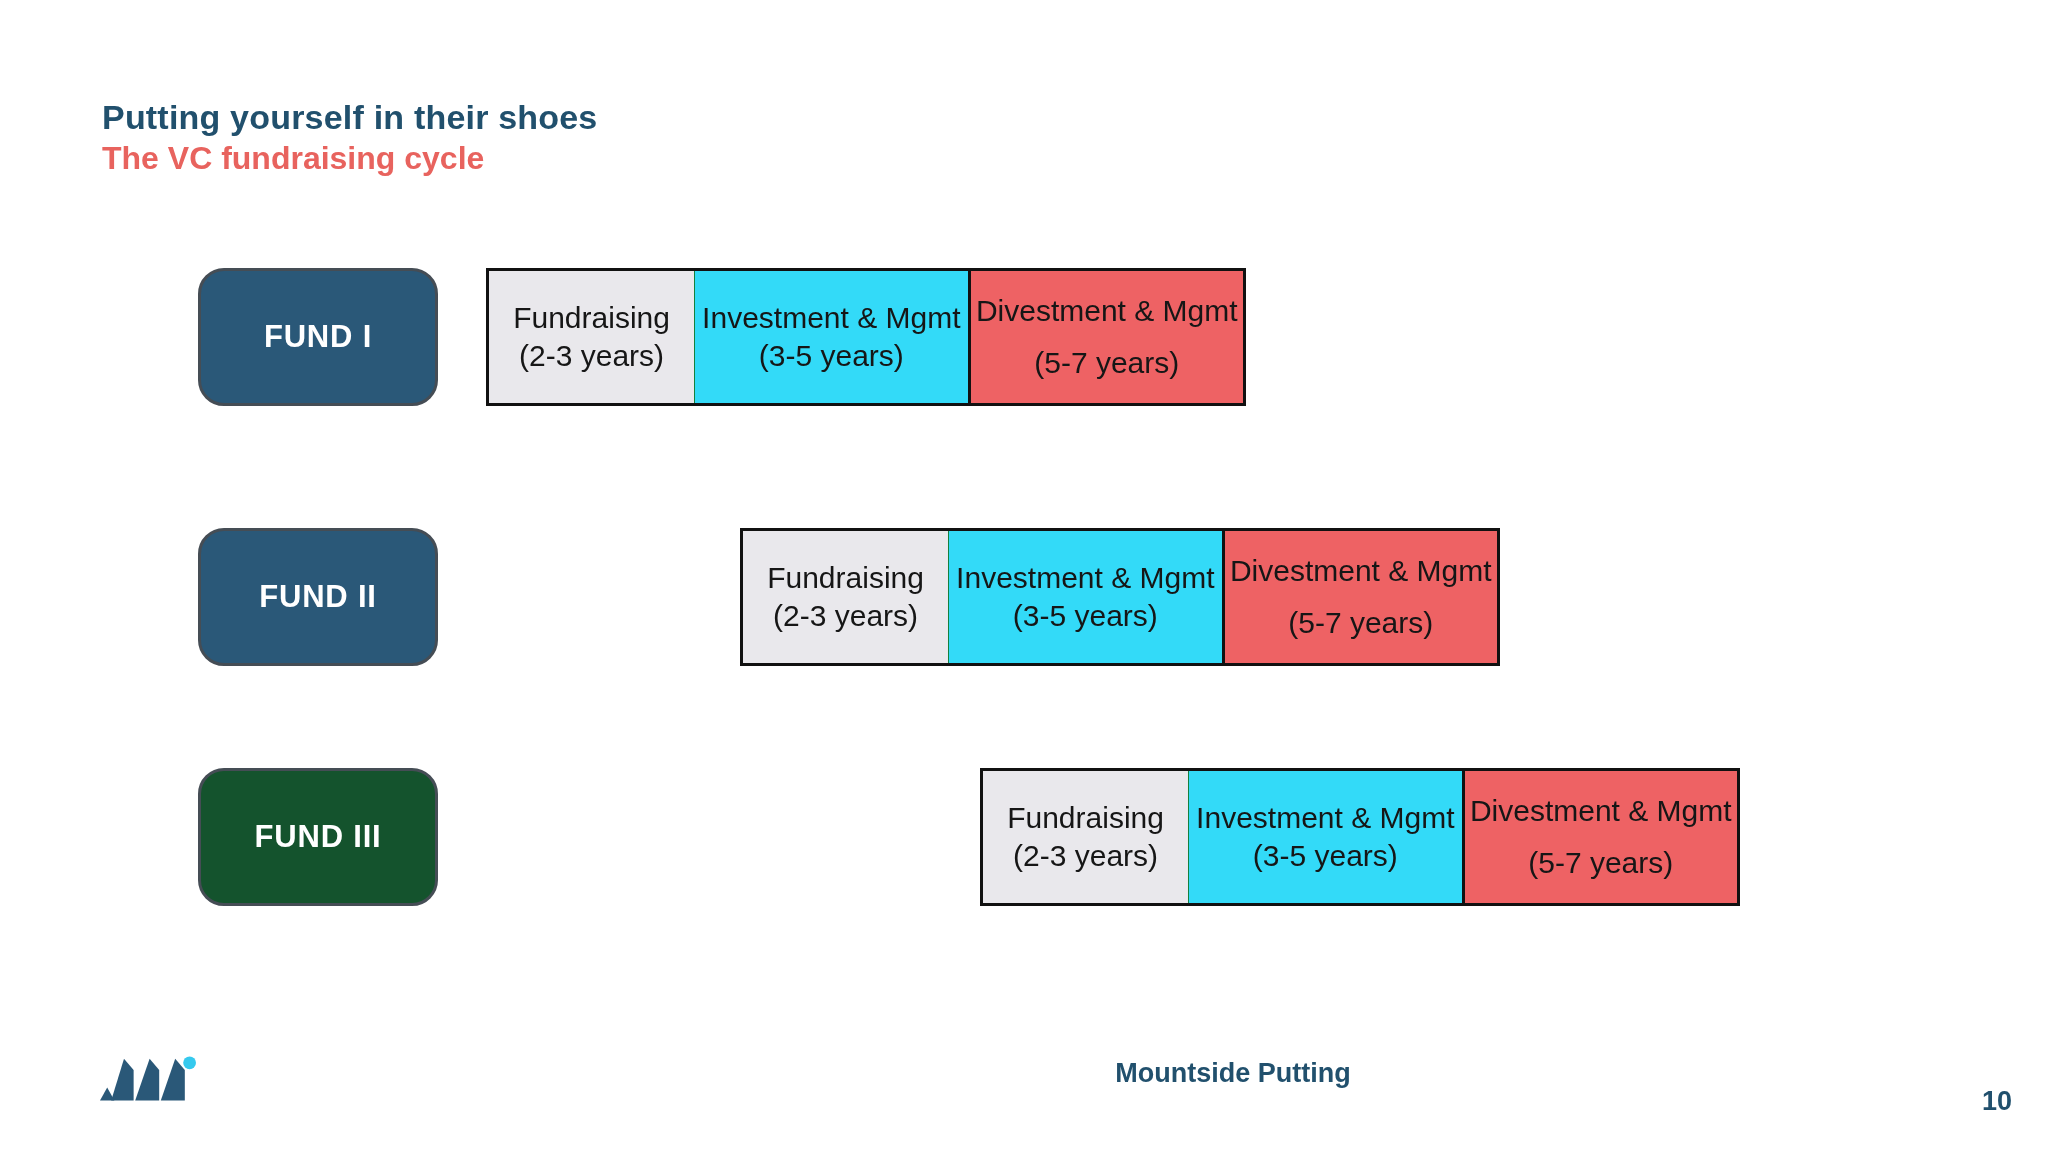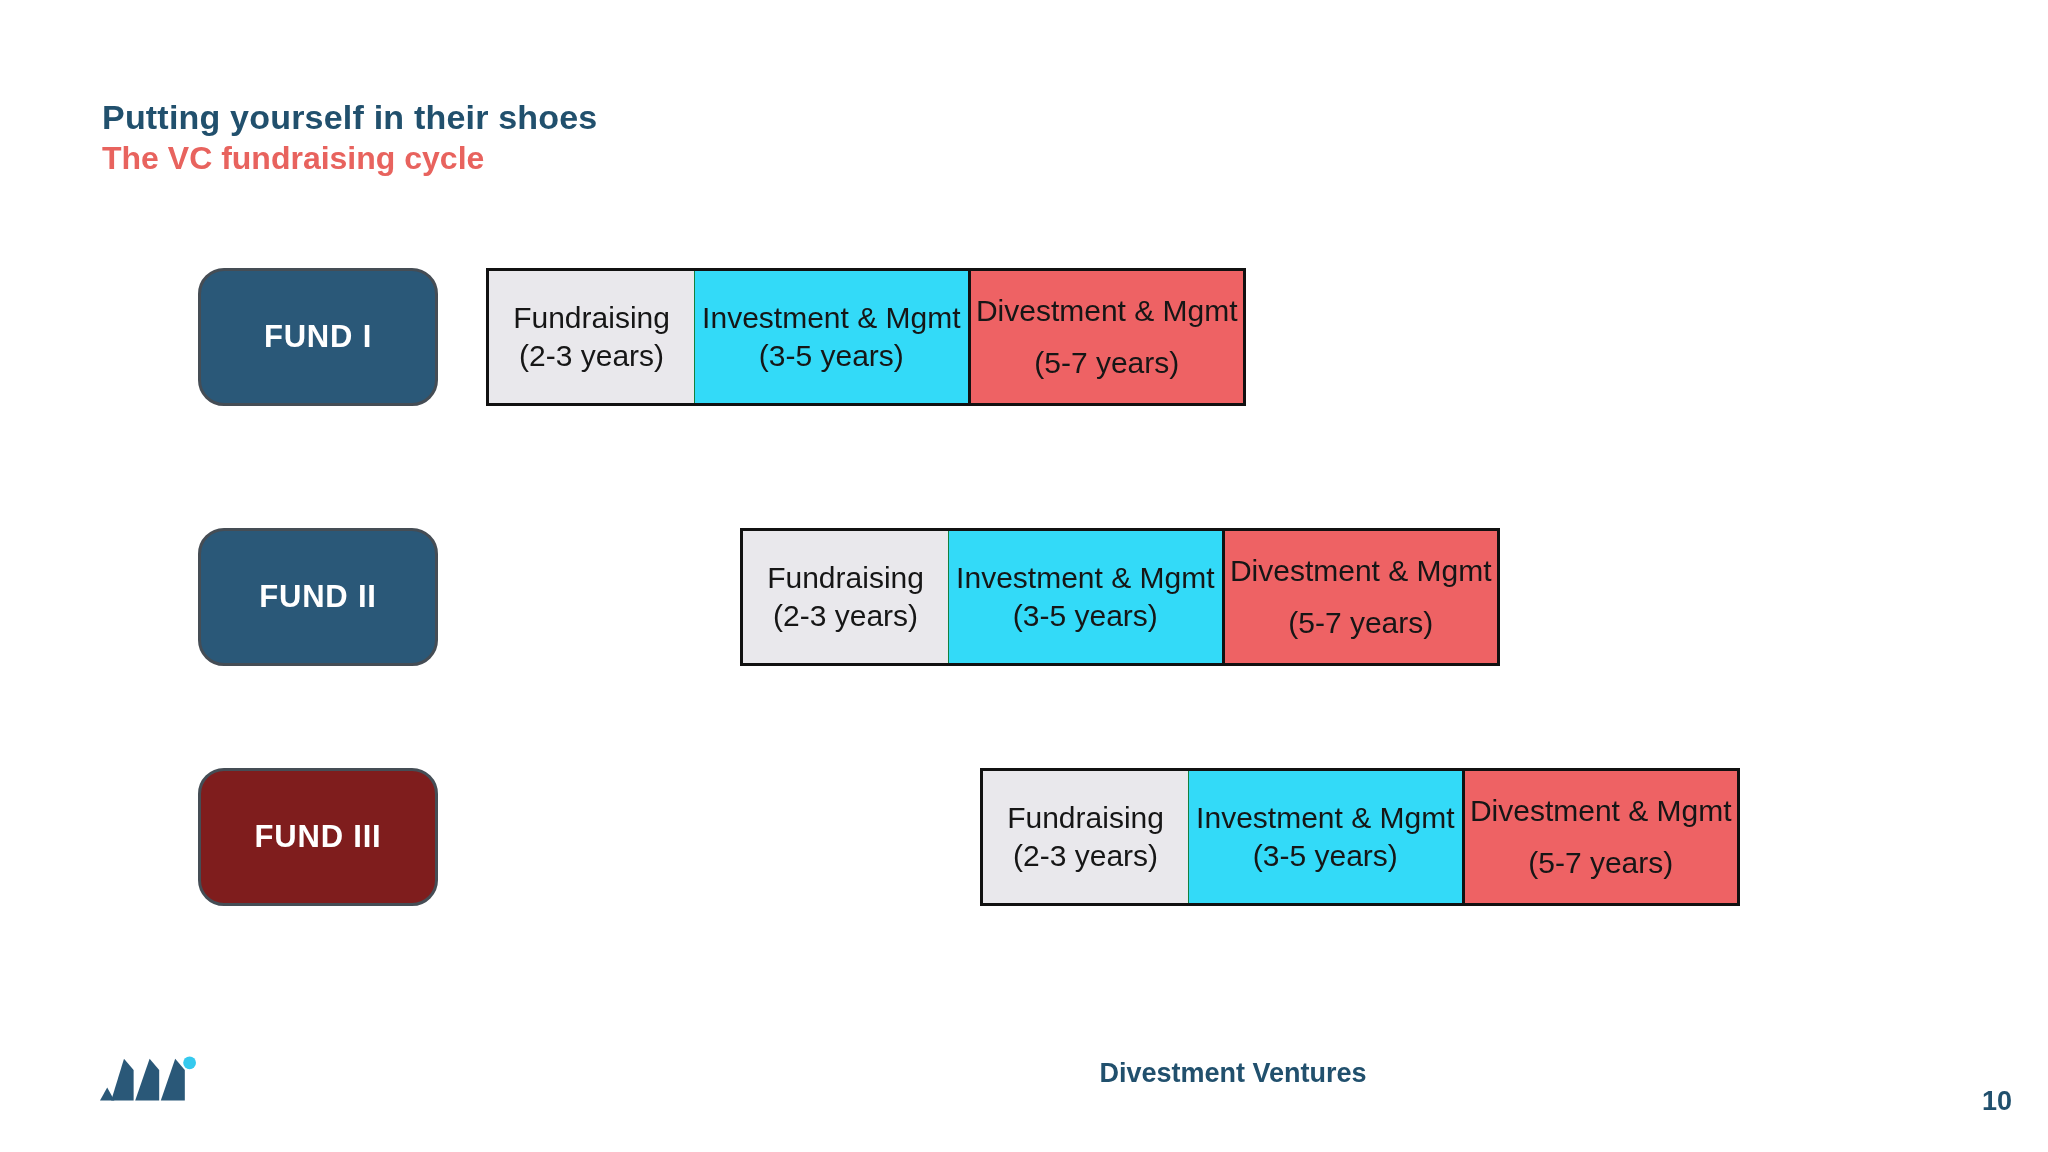--- a/index.html
+++ b/index.html
@@ -145,21 +145,21 @@
       <span>Investment &amp; Mgmt</span>
       <span>(3-5 years)</span>
     </div>
     <div class="segment seg-divestment" style="background: rgb(238, 98, 100);">
       <span>Divestment &amp; Mgmt</span>
       <span>(5-7 years)</span>
     </div>
   </div>
 
   <div class="row-3">
-    <div class="fund-box" style="background: #7f1d1d;">
+    <div class="fund-box" style="background: #14532d;">
       <span class="fund-label">FUND III</span>
     </div>
   </div>
   <div class="cycle-bar row-3 bar-3">
     <div class="segment seg-fundraising" style="background: rgb(233, 232, 236);">
       <span>Fundraising</span>
       <span>(2-3 years)</span>
     </div>
     <div class="segment seg-investment" style="background: rgb(51, 218, 248);">
       <span>Investment &amp; Mgmt</span>
@@ -173,16 +173,16 @@
 
   <div class="logo">
     <svg width="96" height="48" viewBox="0 0 120 60" xmlns="http://www.w3.org/2000/svg">
       <polygon points="0,58 9,42 18,58" fill="#2a5878"></polygon>
       <polygon points="14,58 30,6 42,20 42,58" fill="#2a5878"></polygon>
       <polygon points="44,58 62,6 74,20 74,58" fill="#2a5878"></polygon>
       <polygon points="76,58 94,6 106,20 106,58" fill="#2a5878"></polygon>
       <circle cx="112" cy="11" r="8" fill="#35c9ee"></circle>
     </svg>
   </div>
-  <div class="footer-brand">Divestment Ventures</div>
+  <div class="footer-brand">Mountside Putting</div>
   <div class="page-number">10</div>
 
 </div>
 
 </body></html>

